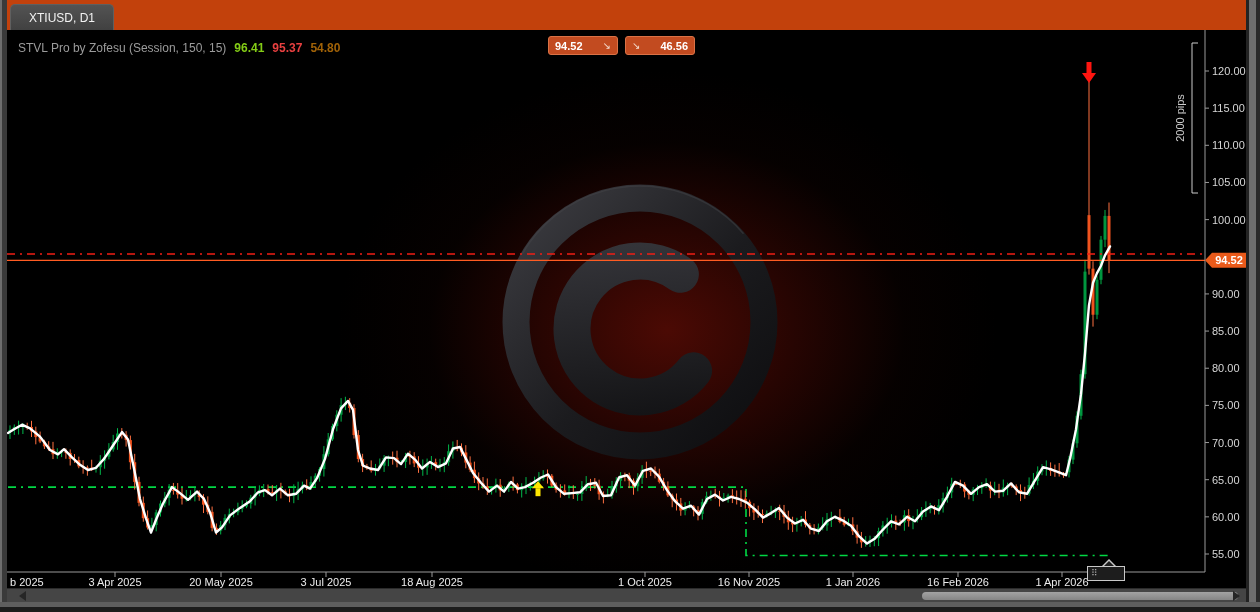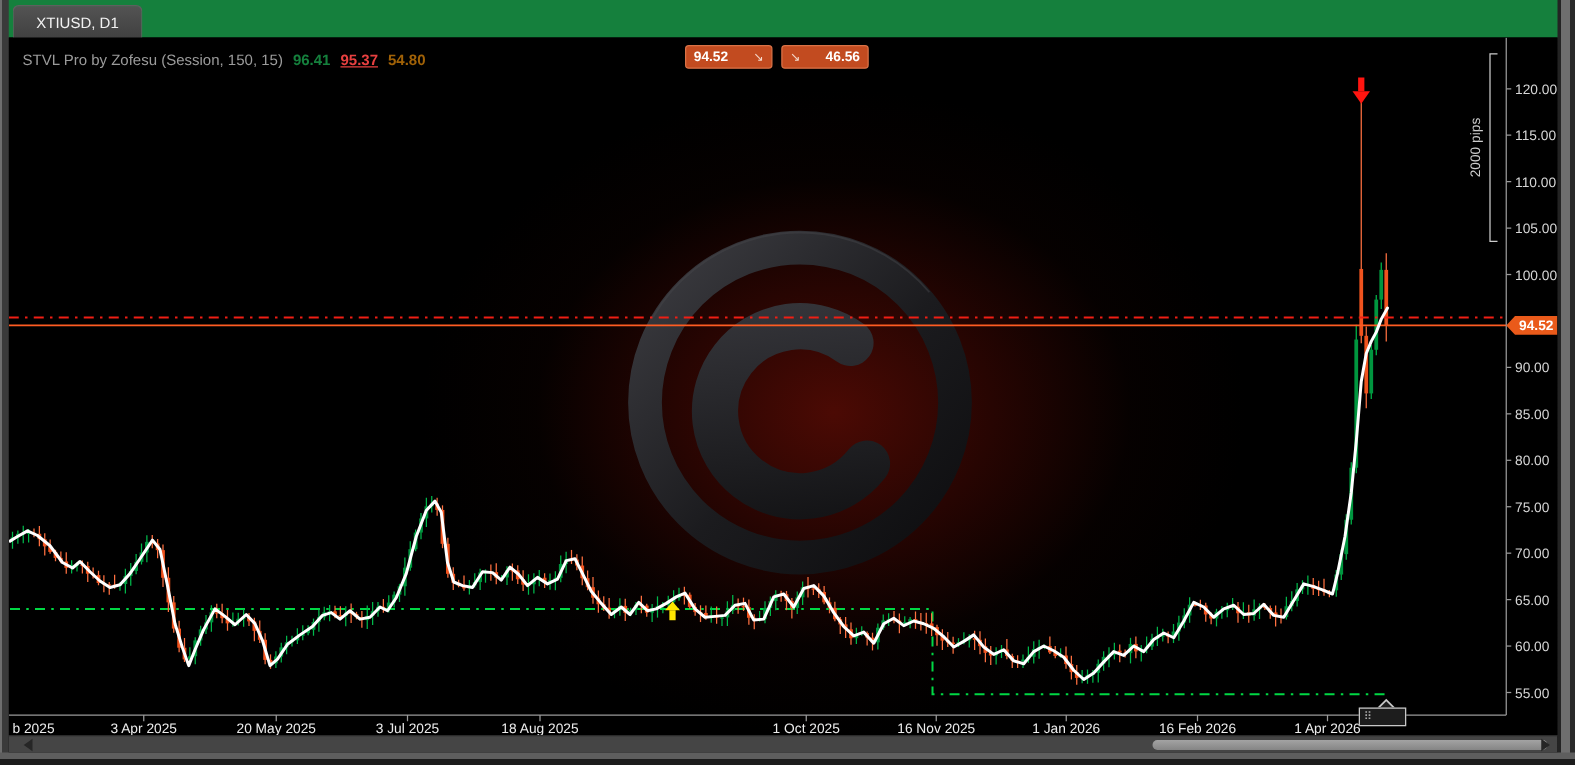--- a/index.html
+++ b/index.html
@@ -1,32 +1,32 @@
 <!DOCTYPE html>
 <html><head>
 <meta charset="utf-8">
 <style>
   html,body{margin:0;padding:0;background:#111;font-family:"Liberation Sans",sans-serif;}
   .window{position:relative;width:1260px;height:612px;background:#000;overflow:hidden;}
-  .tabbar{position:absolute;left:0;top:0;width:1260px;height:30px;background:#15803d;}
+  .tabbar{position:absolute;left:0;top:0;width:1260px;height:30px;background:#c2410c;}
   .tab{position:absolute;left:10px;top:4px;width:102px;height:26px;background:linear-gradient(#535353,#404040);
        border:1px solid #5f5f5f;border-bottom:none;border-radius:5px 5px 0 0;color:#f2f2f2;font-size:12px;
        display:flex;align-items:center;justify-content:center;}
   .frame-left{position:absolute;left:0;top:0;width:7px;height:612px;background:linear-gradient(90deg,#6e6e6e 0 2px,#3a3a3a 2px 7px);z-index:40;}
   .frame-right{position:absolute;right:0;top:0;width:14px;height:612px;background:linear-gradient(90deg,#232323 0 3px,#6e6e6e 3px 10px,#2a2a2a 10px);z-index:40;}
   .frame-bottom{position:absolute;left:0;top:602px;width:1260px;height:10px;background:linear-gradient(#5e5e5e 0 5px,#1c1c1c 5px);z-index:41;}
   .canvas{position:absolute;left:7px;top:30px;width:1239px;height:558px;background:#000;overflow:hidden;}
   .glow{position:absolute;left:330px;top:40px;width:660px;height:520px;border-radius:50%;
         background:radial-gradient(closest-side,rgba(150,20,8,.5),rgba(96,12,5,.34) 45%,rgba(40,6,2,.14) 72%,rgba(0,0,0,0) 100%);}
   .logo{position:absolute;left:488px;top:147px;width:290px;height:290px;}
   #chart-svg{position:absolute;left:0;top:0;}
   .ind-header{position:absolute;left:11px;top:11px;display:flex;gap:8px;font-size:12px;align-items:baseline;white-space:nowrap;}
   .ind-header .lbl{color:#9b9b9b;}
-  .ind-header .v1{color:#15803d;font-weight:bold;}
-  .ind-header .v2{color:#e84040;font-weight:bold;text-decoration:underline;}
+  .ind-header .v1{color:#84cc16;font-weight:bold;}
+  .ind-header .v2{color:#e84040;font-weight:bold;}
   .ind-header .v3{color:#a16207;font-weight:bold;}
   .quick-trade{position:absolute;left:541px;top:6px;display:flex;gap:7px;}
   .qt-btn{width:70px;height:19px;background:#c24b20;border:1px solid #da7246;border-radius:3px;color:#fff;
           font-size:11px;font-weight:bold;display:flex;align-items:center;padding:0 6px;box-sizing:border-box;cursor:pointer;}
   .qt-btn .ico{font-size:10px;color:#f3d8ca;font-weight:normal;}
   .qt-sell{justify-content:space-between;}
   .qt-buy{justify-content:space-between;flex-direction:row;}
   .t2h{position:absolute;left:1080px;top:536px;width:38px;height:15px;background:#1d1d1d;border:1px solid #c8c8c8;
        display:flex;align-items:center;gap:3px;padding:0 3px;box-sizing:border-box;cursor:grab;}
   .t2h .grip{color:#a8a8a8;font-size:9px;line-height:9px;}

